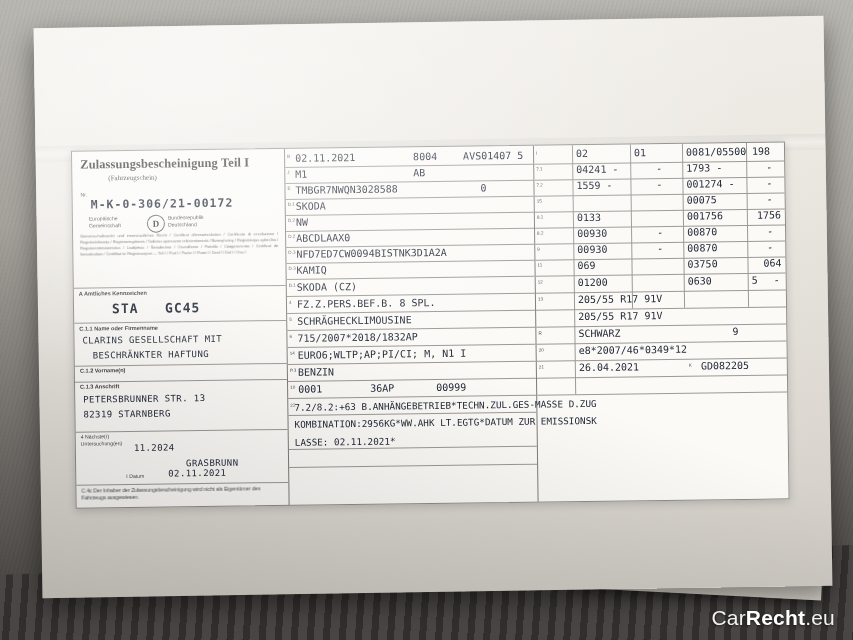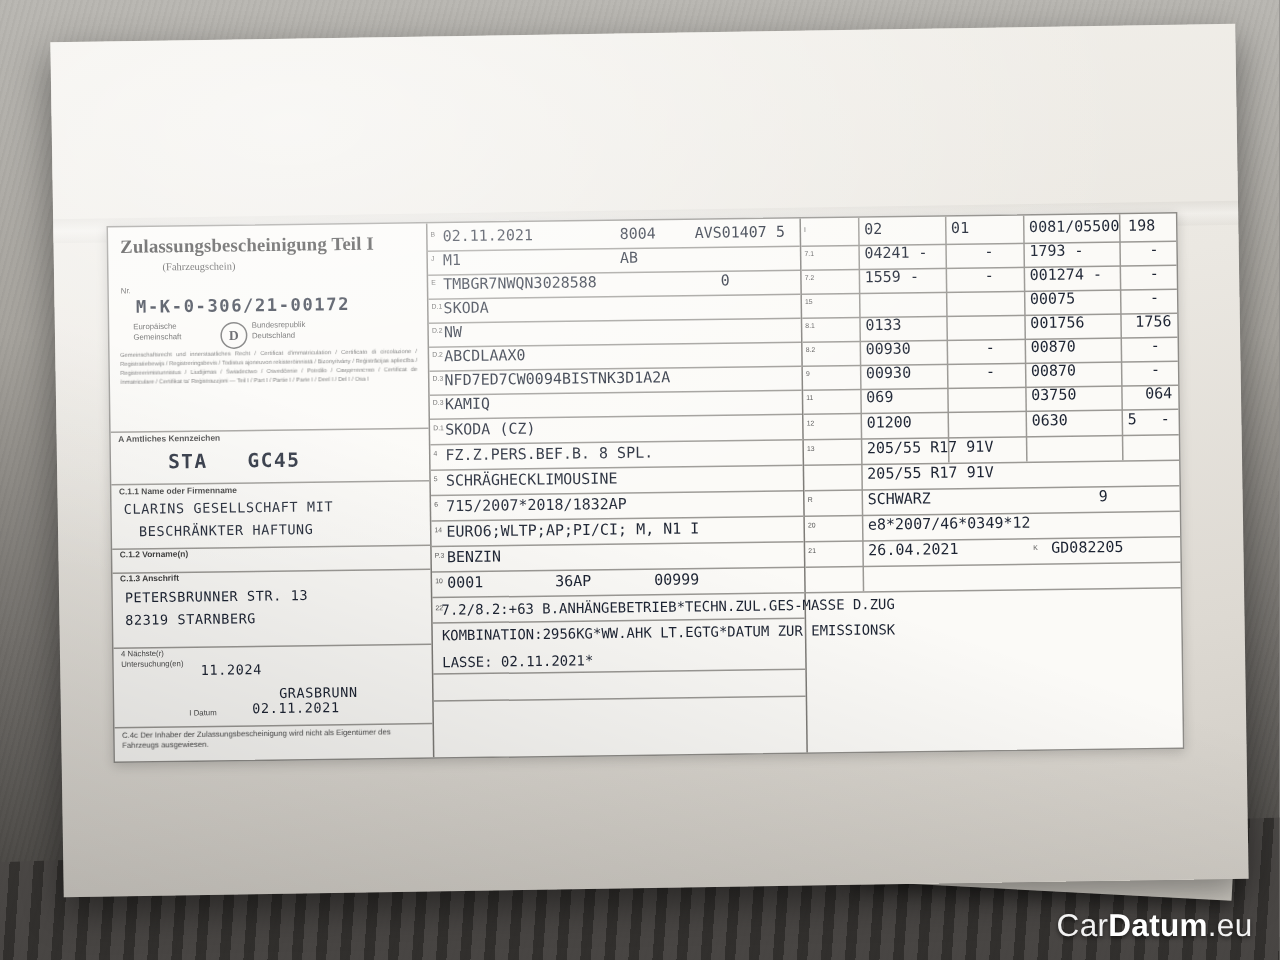--- a/index.html
+++ b/index.html
@@ -373,16 +373,16 @@
           <div class="cell" style="left:164px;top:217px;">GD082205</div>
         </div>
 
       </div>
     </div>
 
     <div class="paper-shade"></div>
   </div>
 
   <div class="watermark">
-    <span>Car</span><b class="o">Datum</b><span>.eu</span>
+    <span>Car</span><b class="o">Recht</b><span>.eu</span>
   </div>
 
 </div>
 
 </body></html>

